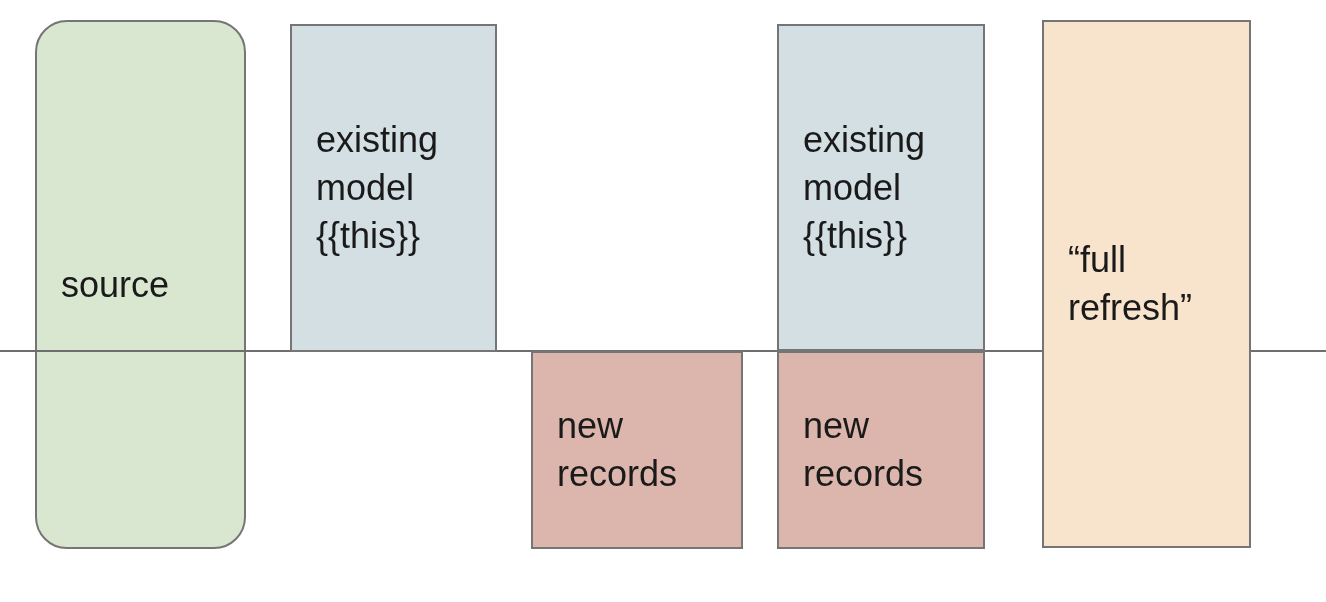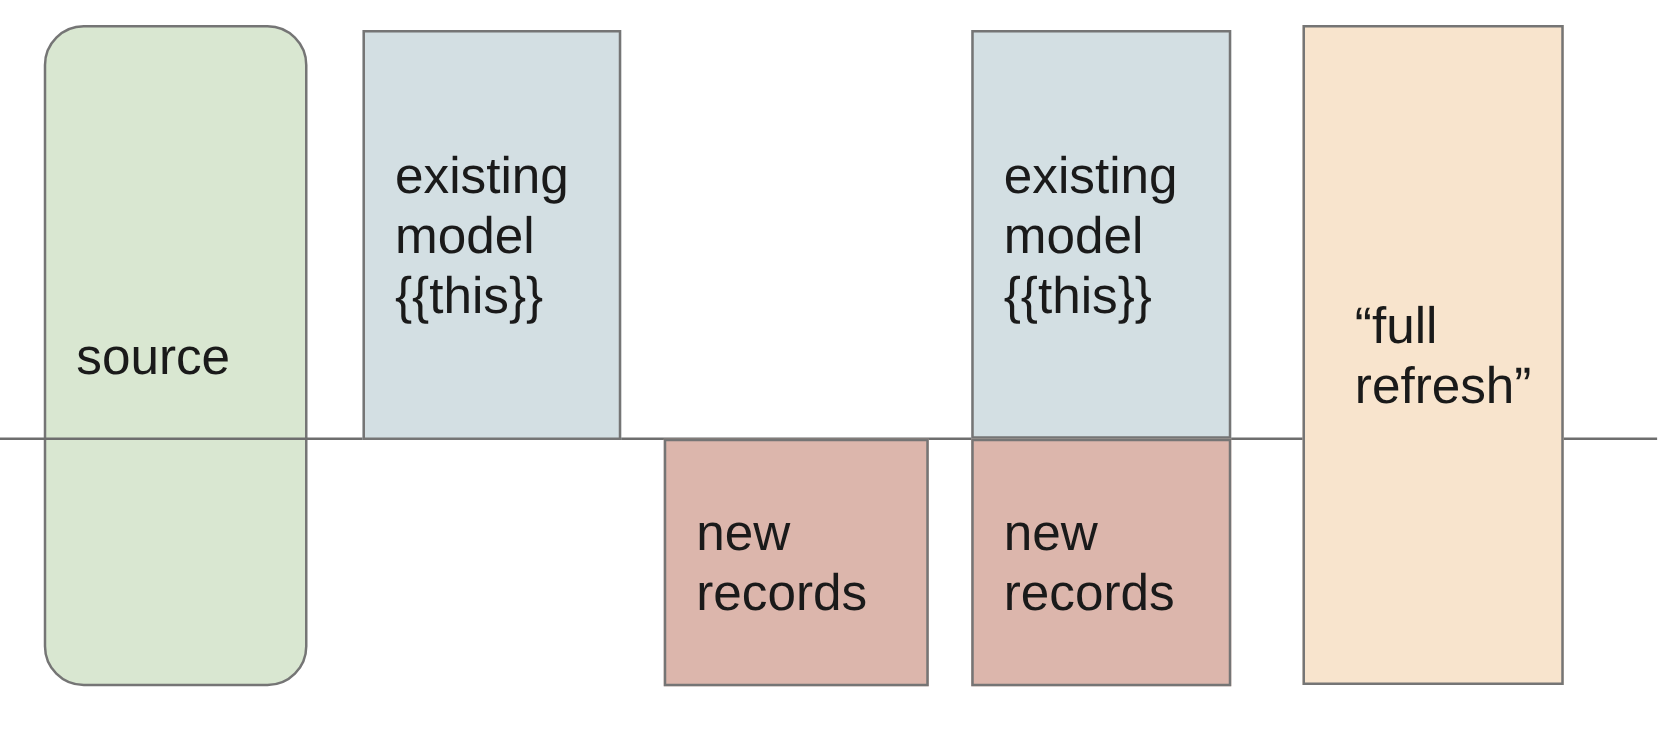--- a/index.html
+++ b/index.html
@@ -30,32 +30,32 @@
     box-sizing: border-box;
     border: 2px solid #757575;
     display: flex;
     align-items: center;
     z-index: 3;
   }
   .box .label {
     display: block;
     padding-left: 24px;
     padding-right: 8px;
-    font-size: 41px;
+    font-size: 36px;
     line-height: 48px;
     white-space: pre-line;
     letter-spacing: 0;
   }
   
   #box-source        { left: 35px;   top: 20px;  width: 211px; height: 529px; z-index: 1; }
   #box-existing-1    { left: 290px;  top: 24px;  width: 207px; height: 328px; }
   #box-new-records-1 { left: 531px;  top: 351px; width: 212px; height: 198px; }
   #box-existing-2    { left: 777px;  top: 24px;  width: 208px; height: 327px; }
   #box-new-records-2 { left: 777px;  top: 351px; width: 208px; height: 198px; }
-  #box-full-refresh  { left: 1042px; top: 20px;  width: 209px; height: 528px; justify-content: center; }
+  #box-full-refresh  { left: 1042px; top: 20px;  width: 209px; height: 528px; }
 </style>
 </head>
 <body>
 
 <div id="canvas">
 
   <div class="hline" style="background: rgb(110, 110, 110);"></div>
 
   <div id="box-source" class="box" style="background: rgb(217, 231, 209); border-radius: 32px;">
     <span class="label">source</span>

